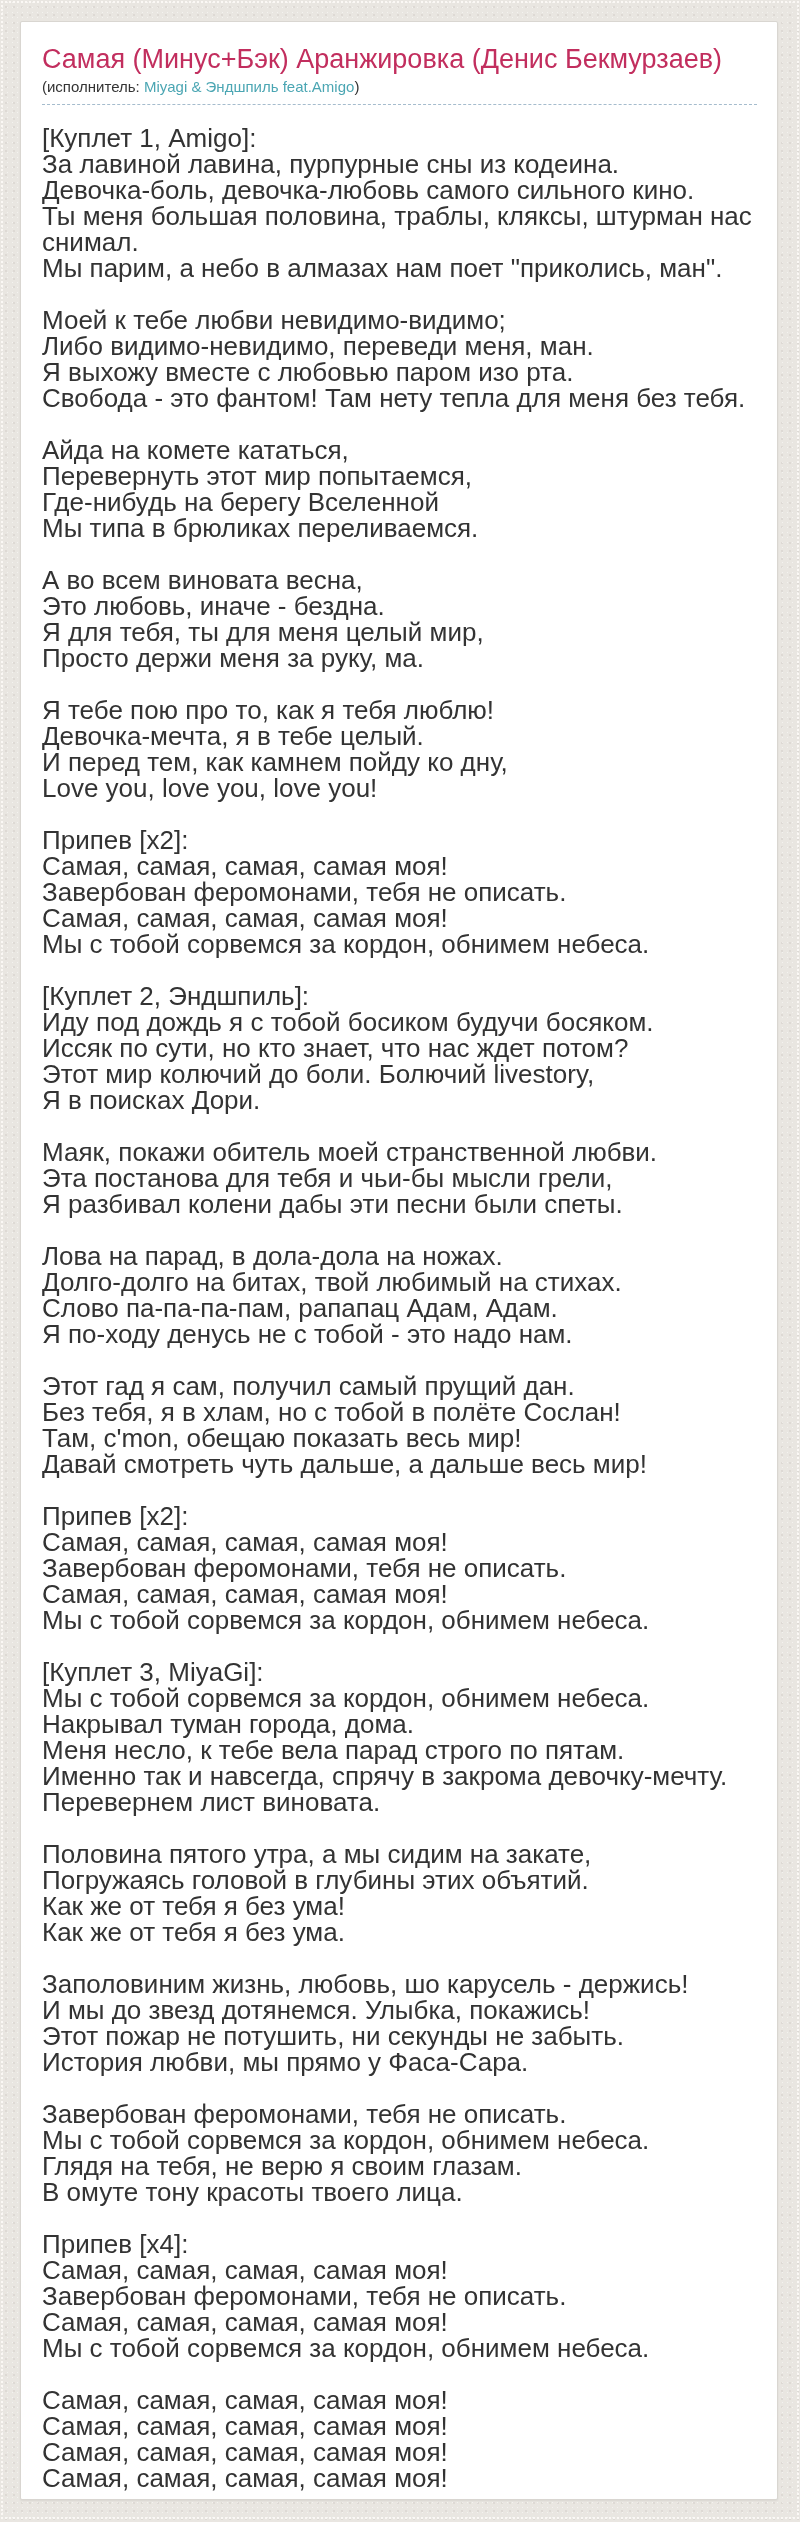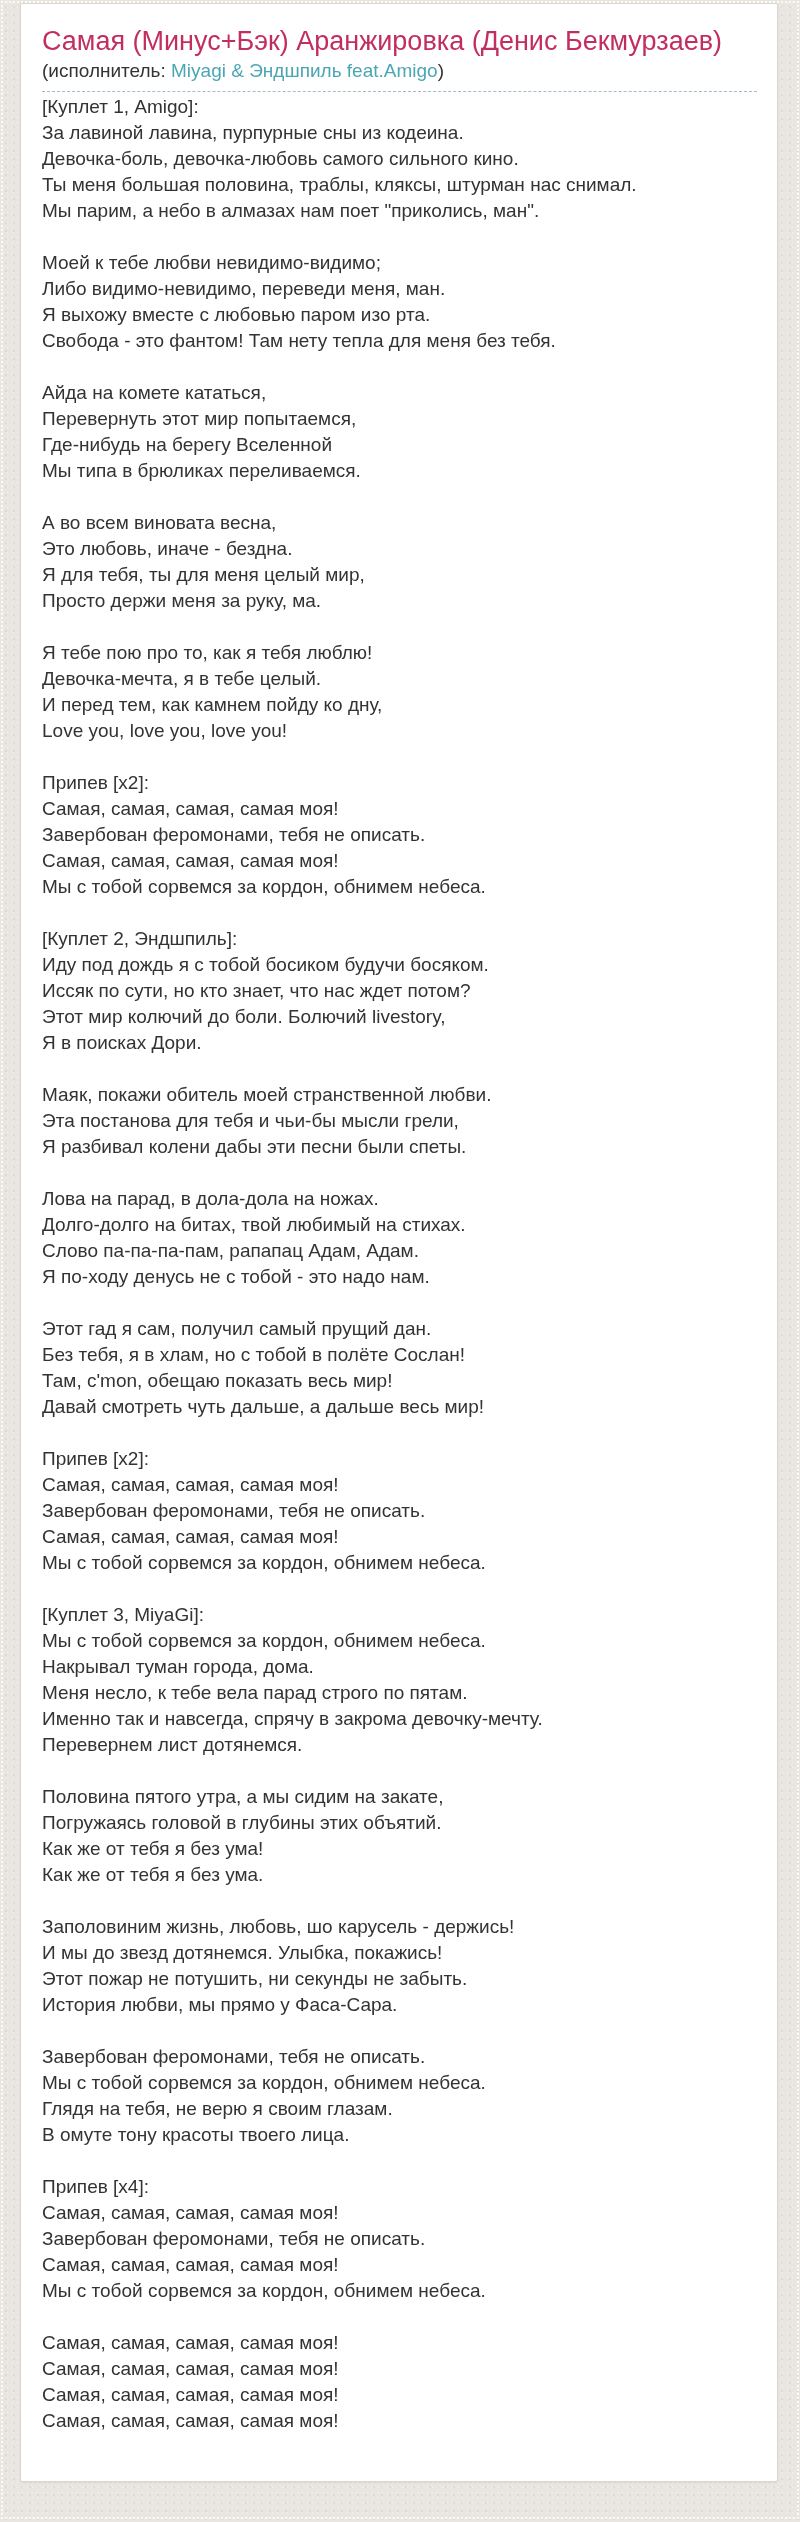--- a/index.html
+++ b/index.html
@@ -26,55 +26,55 @@
     background-position:0 0,2px 3px;
     color:var(--text-color);
   }
   .bg-frame{
     position:absolute;left:1px;top:1px;right:1px;bottom:3px;
     border:2px dotted rgba(252,250,247,0.95);
     pointer-events:none;
   }
   .card{
     position:absolute;
-    left:20px;top:3px;
+    left:20px;top:21px;
     width:758px;height:2479px;
     background:var(--card-bg);
     border:1px solid var(--card-border);
     border-radius:2px;
     box-shadow:0 1px 2px rgba(0,0,0,0.07);
     padding:21px 20px 20px 21px;
   }
   h1.song-title{
     margin:0;
     font-size:27px;
     font-weight:400;
     line-height:1.2;
     color:var(--title-color);
     letter-spacing:0;
   }
   .artist-line{
     margin-top:3px;
-    font-size:19px;
+    font-size:15px;
     line-height:1.2;
     color:var(--text-color);
   }
   .artist-line a{
     color:var(--link-color);
     text-decoration:none;
     cursor:pointer;
   }
   .header-divider{
     border:none;
     border-bottom:1px dashed var(--divider-color);
     margin:8px 0 0 0;
   }
   .lyrics{
-    margin-top:2px;
-    font-size:19px;
+    margin-top:20px;
+    font-size:26px;
     line-height:26px;
     color:var(--text-color);
   }
   .stanza{margin:0 0 26px 0;}
   .stanza:last-child{margin-bottom:0;}
   .line{white-space:pre-wrap;}
 </style>
 </head>
 <body>
 
@@ -157,21 +157,21 @@
         <div class="line">Завербован феромонами, тебя не описать.</div>
         <div class="line">Самая, самая, самая, самая моя!</div>
         <div class="line">Мы с тобой сорвемся за кордон, обнимем небеса.</div>
       </div>
       <div class="stanza">
         <div class="line">[Куплет 3, MiyaGi]:</div>
         <div class="line">Мы с тобой сорвемся за кордон, обнимем небеса.</div>
         <div class="line">Накрывал туман города, дома.</div>
         <div class="line">Меня несло, к тебе вела парад строго по пятам.</div>
         <div class="line">Именно так и навсегда, спрячу в закрома девочку-мечту.</div>
-        <div class="line">Перевернем лист дотянемся.</div>
+        <div class="line">Перевернем лист виновата.</div>
       </div>
       <div class="stanza">
         <div class="line">Половина пятого утра, а мы сидим на закате,</div>
         <div class="line">Погружаясь головой в глубины этих объятий.</div>
         <div class="line">Как же от тебя я без ума!</div>
         <div class="line">Как же от тебя я без ума.</div>
       </div>
       <div class="stanza">
         <div class="line">Заполовиним жизнь, любовь, шо карусель - держись!</div>
         <div class="line">И мы до звезд дотянемся. Улыбка, покажись!</div>

